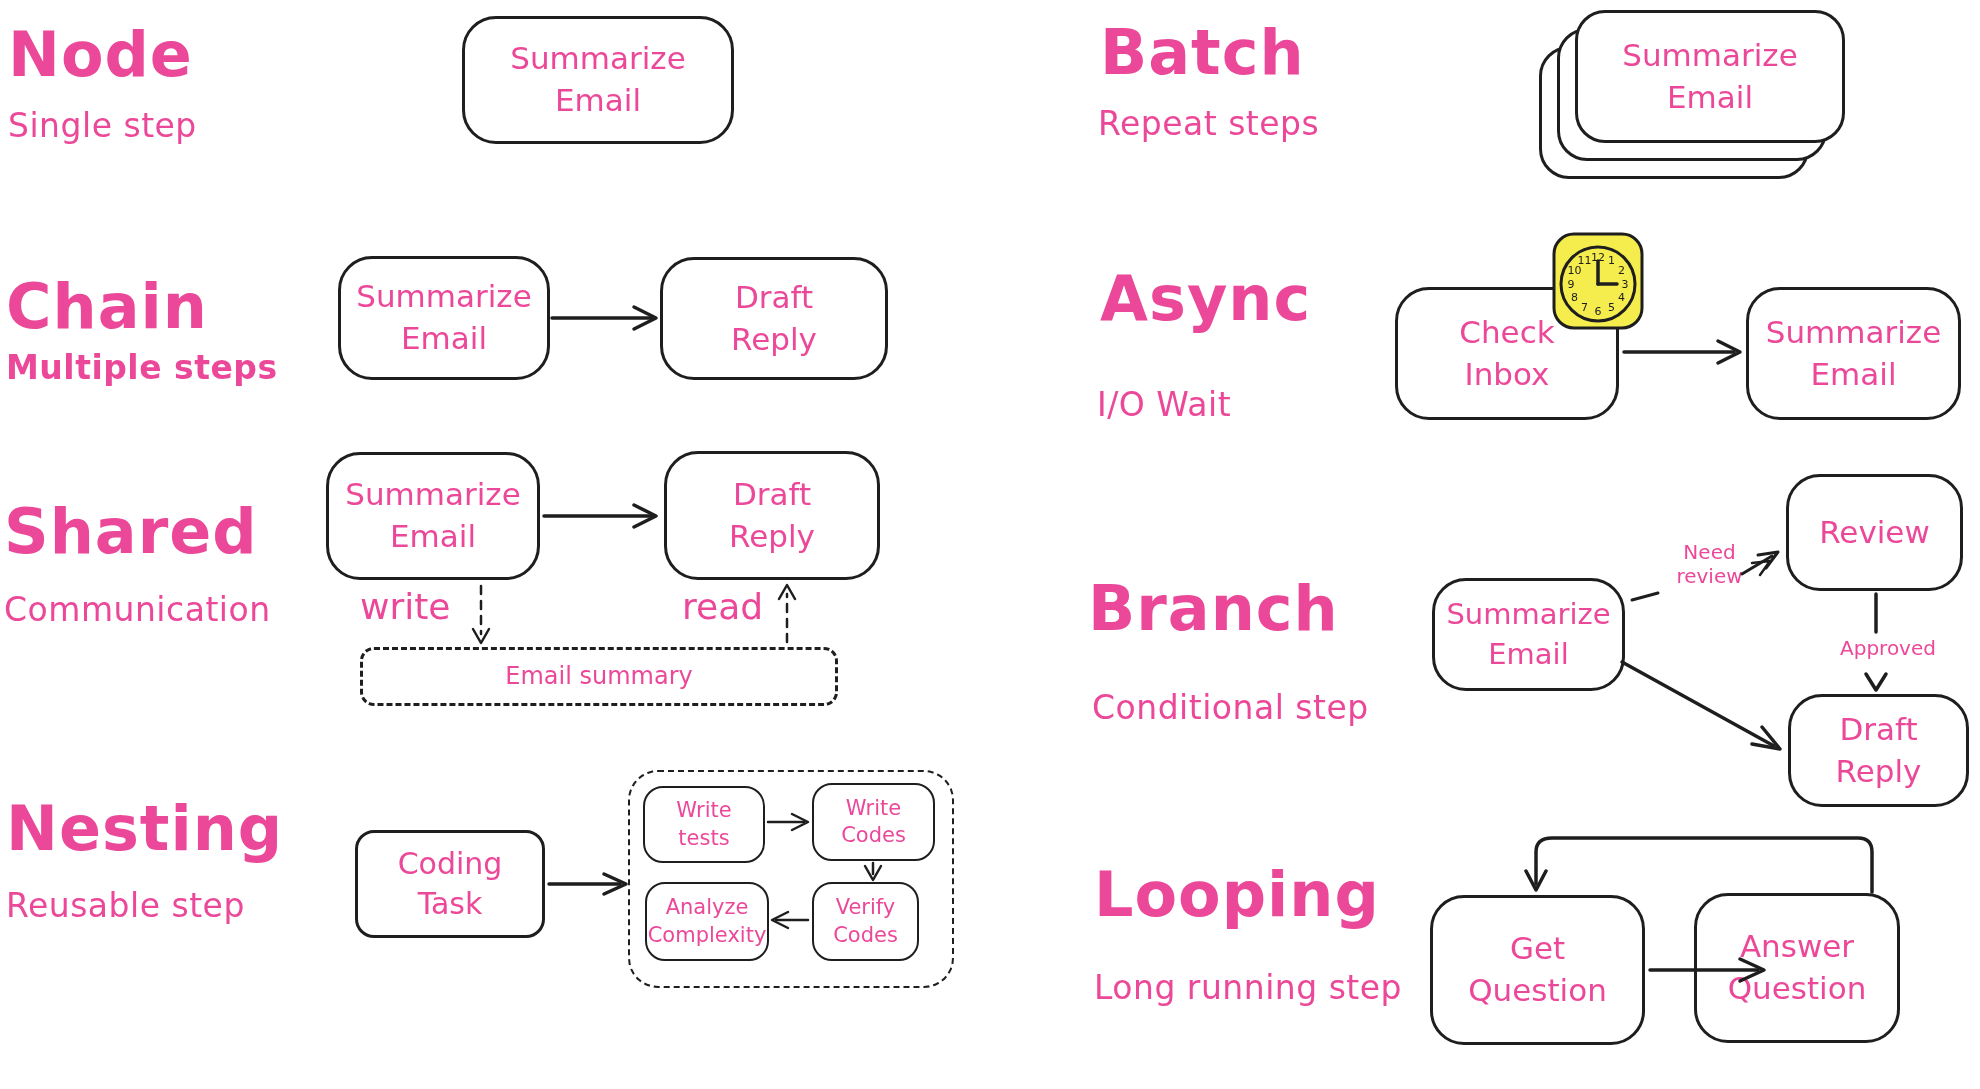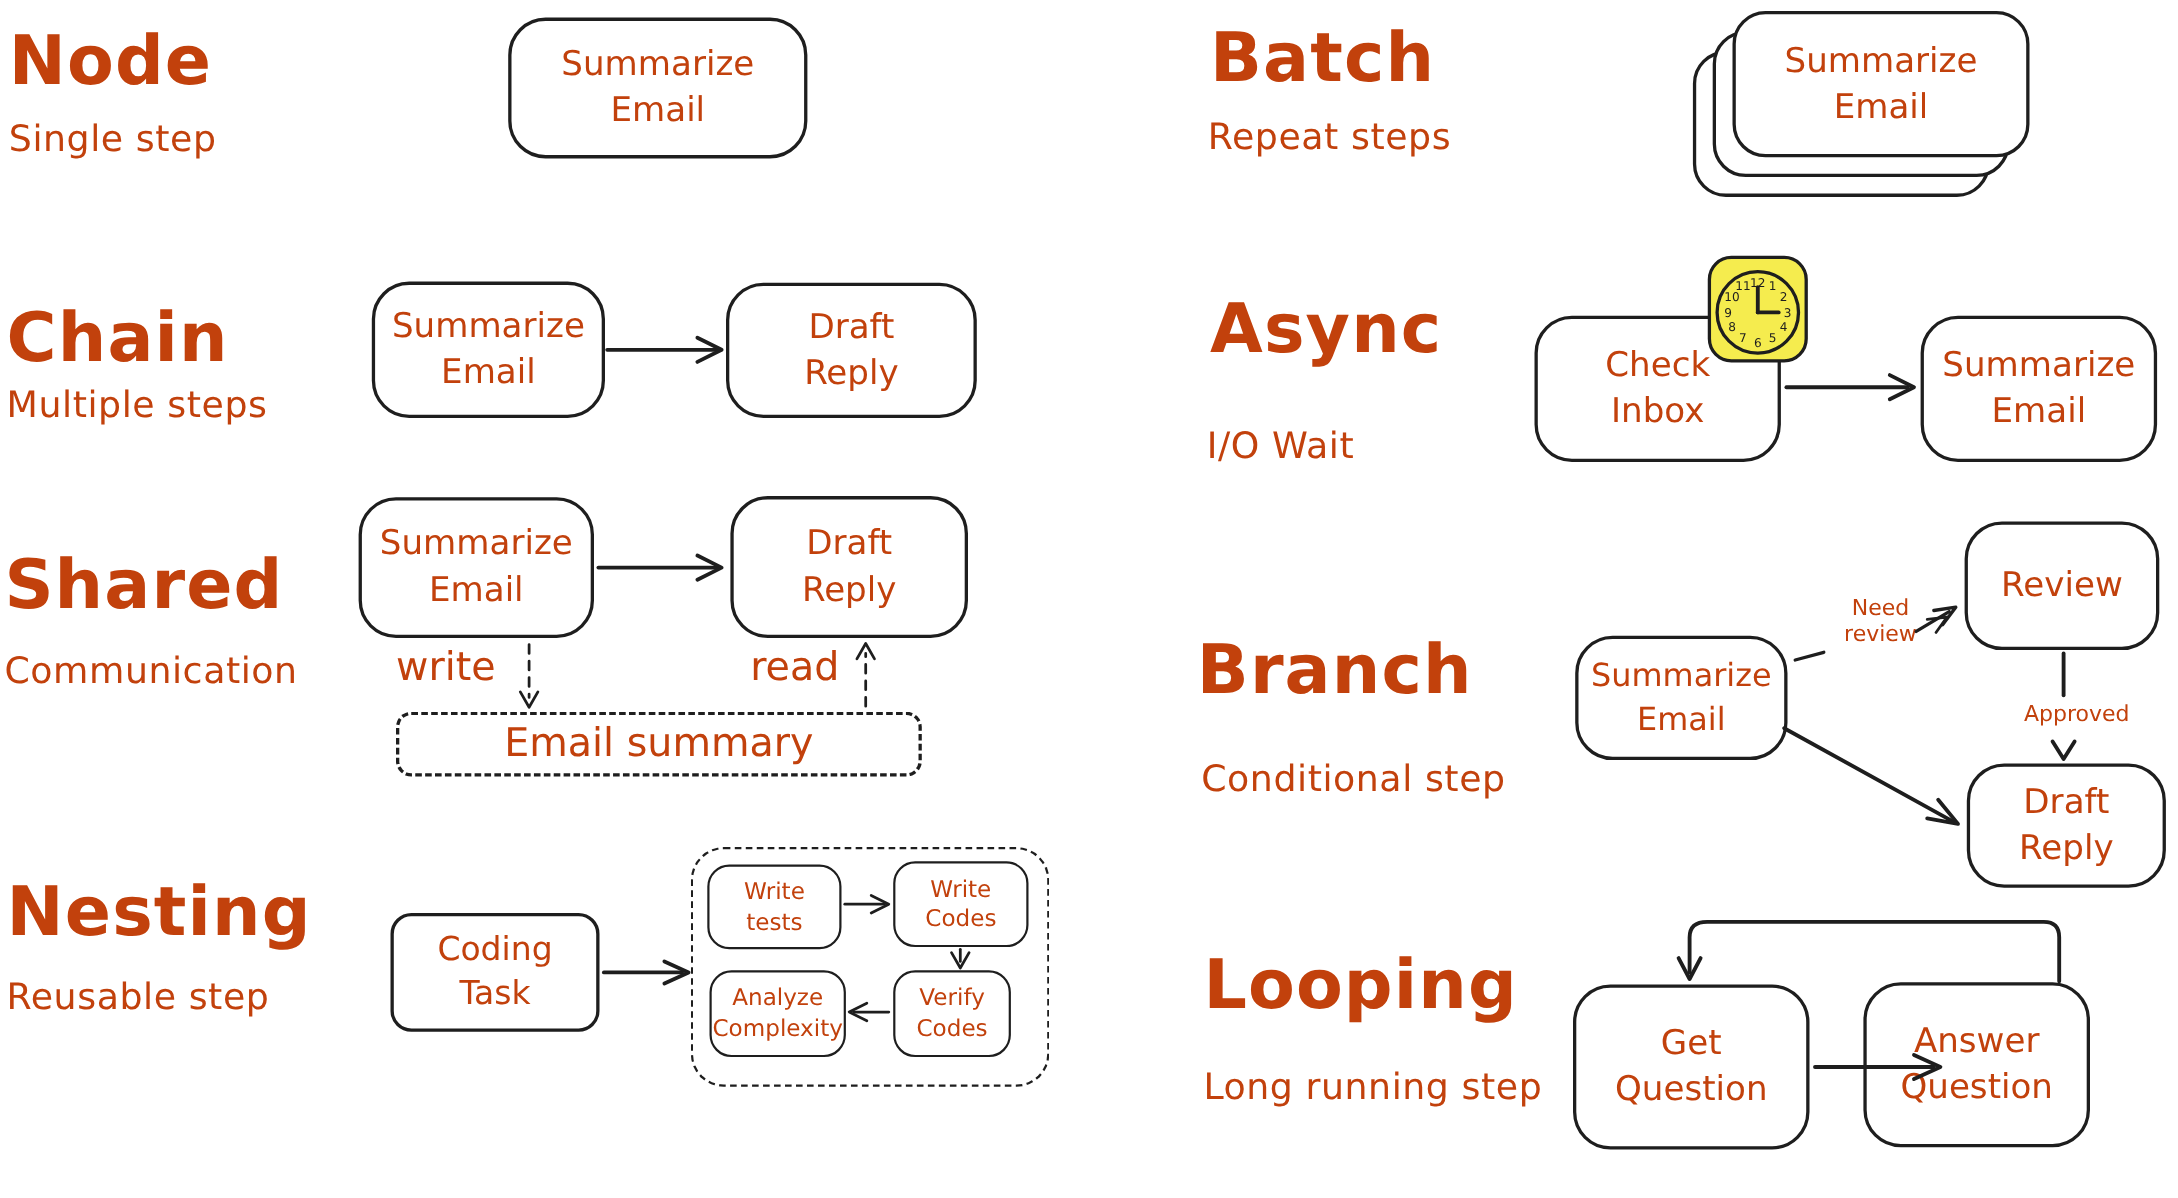--- a/index.html
+++ b/index.html
@@ -1,34 +1,34 @@
 <!DOCTYPE html>
 <html><head>
 <meta charset="utf-8">
 <style>
   html,body{margin:0;padding:0;background:#ffffff;}
   .canvas{
     position:relative;width:1980px;height:1089px;background:#ffffff;
-    font-family:"DejaVu Sans",sans-serif;color:#c2410c;overflow:hidden;
+    font-family:"DejaVu Sans",sans-serif;color:#ec4899;overflow:hidden;
   }
   .title{
     position:absolute;font-size:62px;font-weight:bold;letter-spacing:1px;
     white-space:nowrap;z-index:2;
   }
   .subtitle{
     position:absolute;font-size:33px;letter-spacing:.5px;white-space:nowrap;z-index:2;
   }
   .box{
     position:absolute;border:3.5px solid #1e1e1e;border-radius:34px;background:#fff;
     display:flex;align-items:center;justify-content:center;text-align:center;
     font-size:31px;line-height:1.35;white-space:pre-line;z-index:2;box-sizing:border-box;
     padding:0 8px;
   }
   .box.sm{border-radius:20px;border-width:2.5px;font-size:21px;line-height:1.3;}
-  .box.store{border-style:dashed;border-width:3px;border-radius:14px;font-size:36px;}
+  .box.store{border-style:dashed;border-width:3px;border-radius:14px;font-size:24px;}
   .edge-label{
     position:absolute;font-size:36px;z-index:2;white-space:pre-line;text-align:center;
   }
   .edge-label.smaller{font-size:20px;line-height:1.2;}
   .dash-group{
     position:absolute;border:2.5px dashed #1e1e1e;border-radius:30px;background:transparent;
     z-index:1;box-sizing:border-box;
   }
   .card{
     position:absolute;border:3.5px solid #1e1e1e;border-radius:30px;background:#fff;
@@ -43,21 +43,21 @@
 <body>
 
 <div class="canvas">
 
   <div class="title" style="left:8px;top:18px;">Node</div>
   <div class="subtitle" style="left:8px;top:106px;">Single step</div>
   <div class="box" style="left:462px;top:16px;width:272px;height:128px;">Summarize
 Email</div>
 
   <div class="title" style="left:6px;top:258px;margin-top:12px;">Chain</div>
-  <div class="subtitle" style="left:6px;top:348px;">Multiple steps</div>
+  <div class="subtitle" style="left:6px;top:348px;font-weight:bold;">Multiple steps</div>
   <div class="box" style="left:338px;top:256px;width:212px;height:124px;">Summarize
 Email</div>
   <div class="box" style="left:660px;top:257px;width:228px;height:123px;">Draft
 Reply</div>
 
   <div class="title" style="left:4px;top:495px;">Shared</div>
   <div class="subtitle" style="left:4px;top:590px;">Communication</div>
   <div class="box" style="left:326px;top:452px;width:214px;height:128px;">Summarize
 Email</div>
   <div class="box" style="left:664px;top:451px;width:216px;height:129px;">Draft

